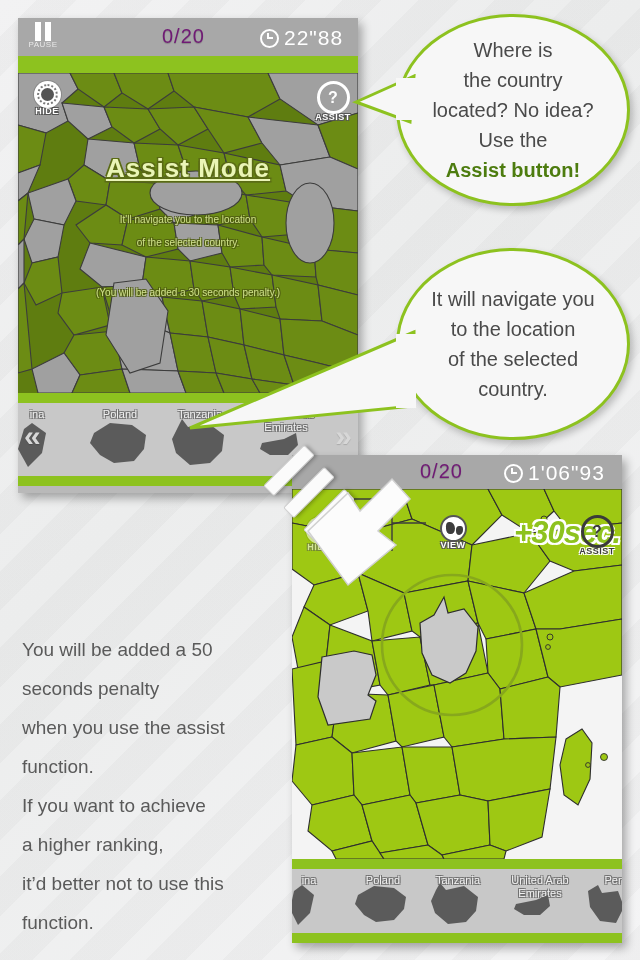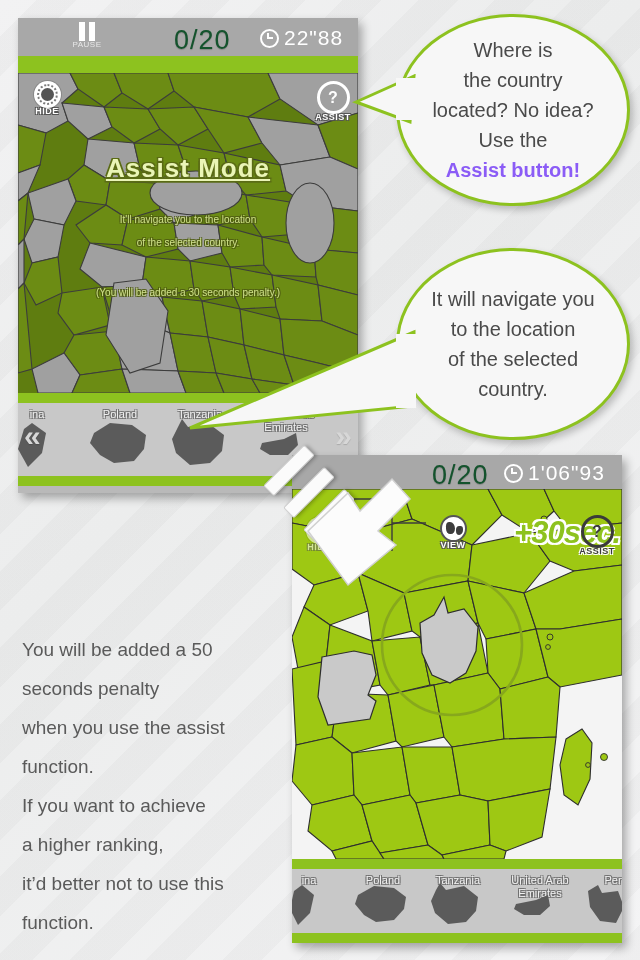--- a/index.html
+++ b/index.html
@@ -11,25 +11,25 @@
         rgba(255,255,255,0) 0px,
         rgba(255,255,255,0) 26px,
         rgba(0,0,0,0.022) 26px,
         rgba(0,0,0,0.022) 54px),
       linear-gradient(135deg,#f2f2f3 0%,#eceded 40%,#f4f4f5 100%);
   }
 
   
   .phone{position:absolute;background:#b9b9b9;box-shadow:4px 5px 9px rgba(0,0,0,.32);overflow:hidden;}
   .topbar{position:absolute;left:0;right:0;top:0;background:#a8a8a8;display:flex;align-items:center;}
-  .pause{position:absolute;left:8px;top:4px;width:34px;text-align:center;color:#fff;margin-left:44px;}
+  .pause{position:absolute;left:8px;top:4px;width:34px;text-align:center;color:#fff;}
   .pause .bars{display:flex;gap:4px;justify-content:center;}
   .pause .bars i{display:block;width:6px;height:19px;background:#fff;}
   .pause .lbl{font-size:8px;letter-spacing:.5px;margin-top:-1px;color:#e8e8e8;}
-  .score{position:absolute;color:#14532d;font-size:27px;letter-spacing:1px;text-shadow:0 1px 1px rgba(0,0,0,.2);margin-left:12px;}
+  .score{position:absolute;color:#701a75;font-size:20px;letter-spacing:1px;text-shadow:0 1px 1px rgba(0,0,0,.2);}
   .timer{position:absolute;color:#fff;font-size:21px;letter-spacing:1px;display:flex;align-items:center;gap:5px;}
   .clock{width:15px;height:15px;border:2px solid #fff;border-radius:50%;position:relative;display:inline-block;}
   .clock:before{content:"";position:absolute;left:5px;top:2px;width:2px;height:6px;background:#fff;}
   .clock:after{content:"";position:absolute;left:6px;top:6px;width:5px;height:2px;background:#fff;}
 
   .greenbar{position:absolute;left:0;right:0;background:#8dc21f;}
   .maparea{position:absolute;left:0;right:0;overflow:hidden;}
 
   
   .cbtn{position:absolute;text-align:center;color:#fff;width:42px;}
@@ -64,21 +64,21 @@
     text-shadow:-1px -1px 0 #4e5c12,1px -1px 0 #4e5c12,-1px 1px 0 #4e5c12,1px 1px 0 #4e5c12;}
 
   
   .plus30{position:absolute;font-size:31px;font-weight:bold;font-style:italic;color:#8dc21f;letter-spacing:-1px;
     text-shadow:-2px -2px 0 #fff,2px -2px 0 #fff,-2px 2px 0 #fff,2px 2px 0 #fff,0 0 3px #fff;}
 
   
   .bubble{position:absolute;background:#f7f7f7;border:3px solid #8dc21f;border-radius:50%;
     box-shadow:3px 4px 7px rgba(0,0,0,.22);display:flex;align-items:center;justify-content:center;}
   .bubble p{margin:11px;text-align:center;color:#4a4a4a;font-size:20px;line-height:30px;padding:0 18px;}
-  .bubble b{color:#8b5cf6;}
+  .bubble b{color:#4d7c0f;}
   .tail{position:absolute;}
 
   .bodytext{position:absolute;color:#5a5a5a;font-size:19px;line-height:39px;}
 
   
   .arrowwrap{position:absolute;}
   .mline{position:absolute;background:#fbfbfb;border:1px solid #cfcfcf;box-shadow:2px 2px 4px rgba(0,0,0,.25);
     transform:rotate(-45deg);border-radius:2px;}
 </style>
 </head>

